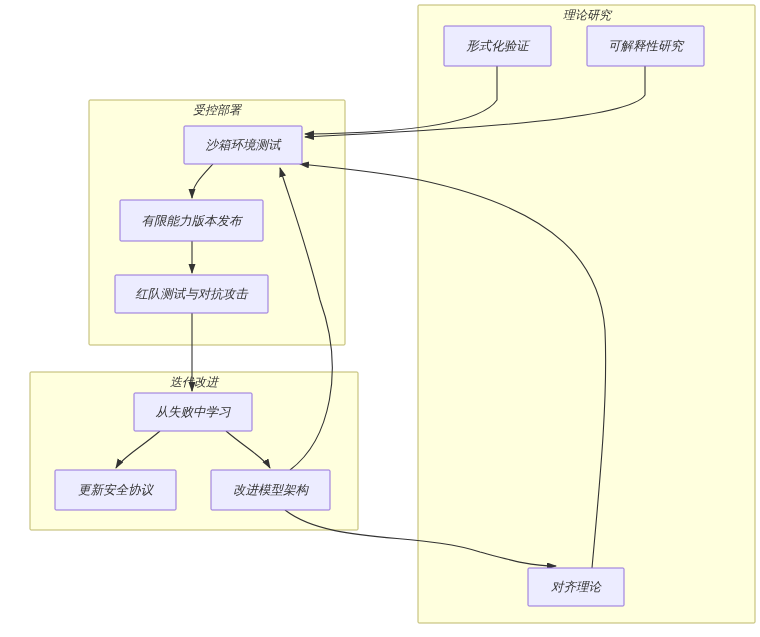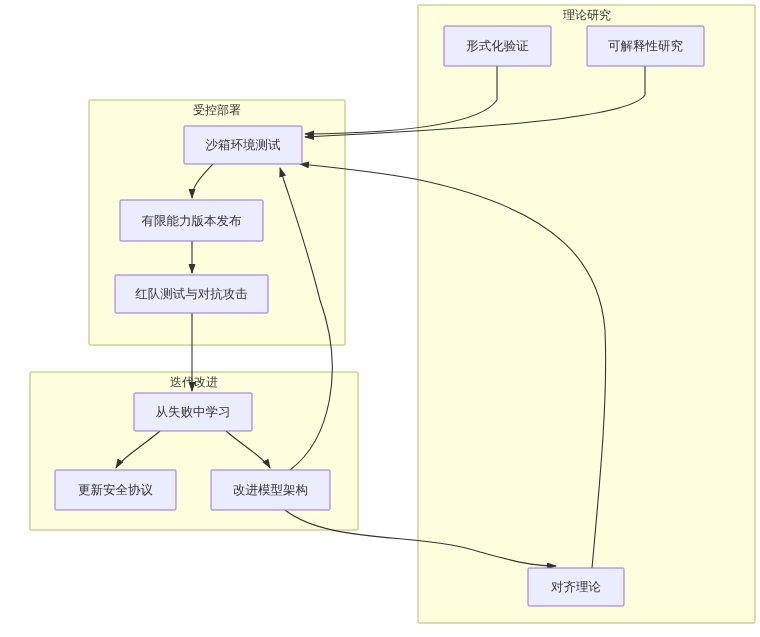--- a/index.html
+++ b/index.html
@@ -10,20 +10,21 @@
   body {
     width: 760px;
     height: 637px;
     font-family: "Liberation Sans", "DejaVu Sans", sans-serif;
     overflow: hidden;
   }
   #diagram-root {
     position: relative;
     width: 760px;
     height: 637px;
+    font-style: italic;
   }
   #diagram-svg {
     position: absolute;
     top: 0;
     left: 0;
     width: 760px;
     height: 637px;
   }
   .cluster-rect {
     fill: #ffffde;

